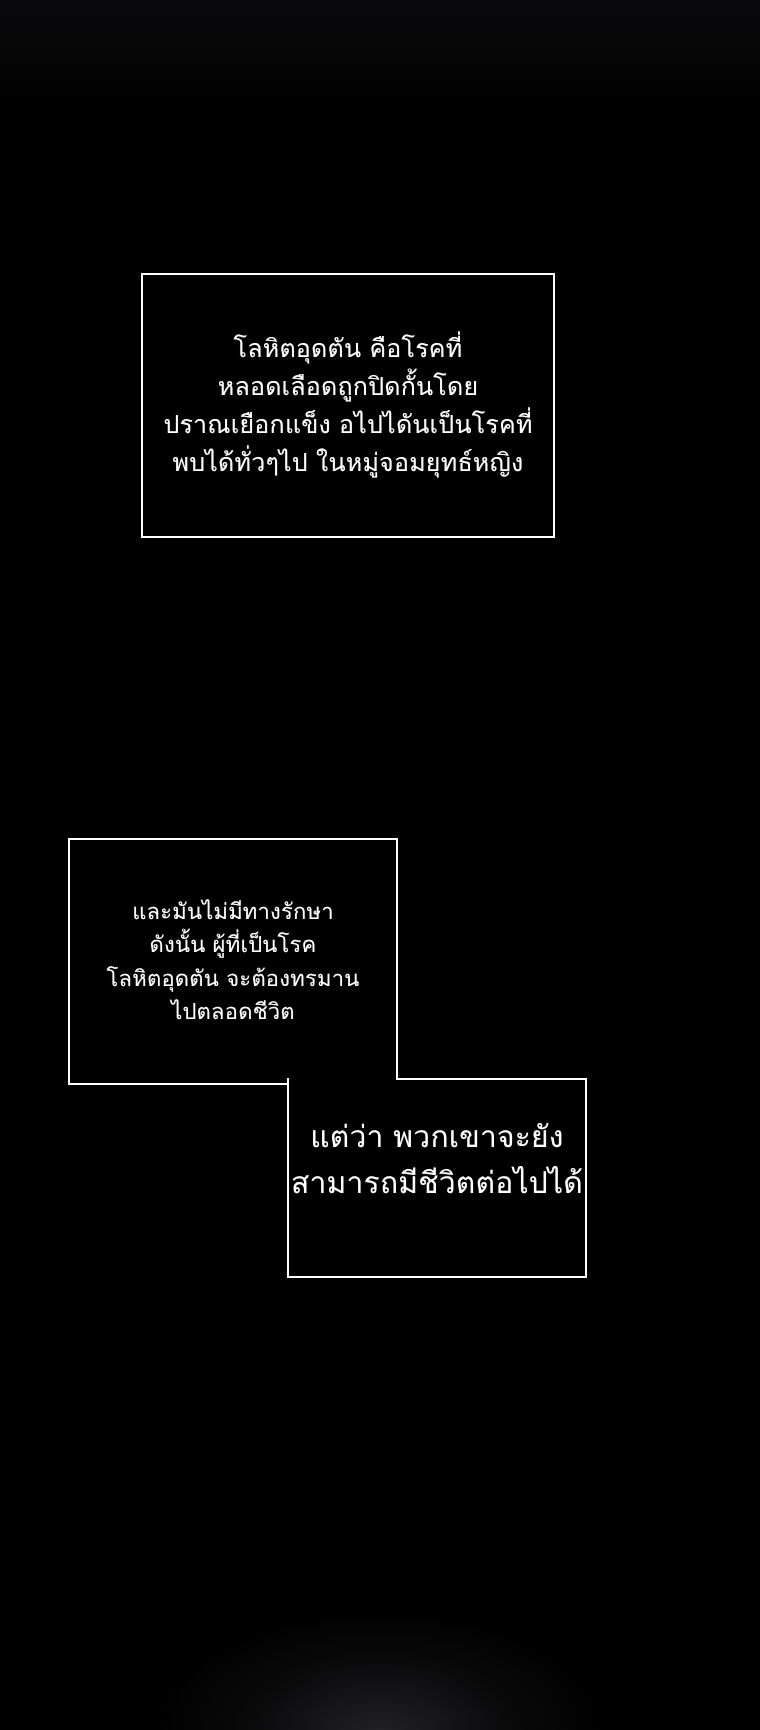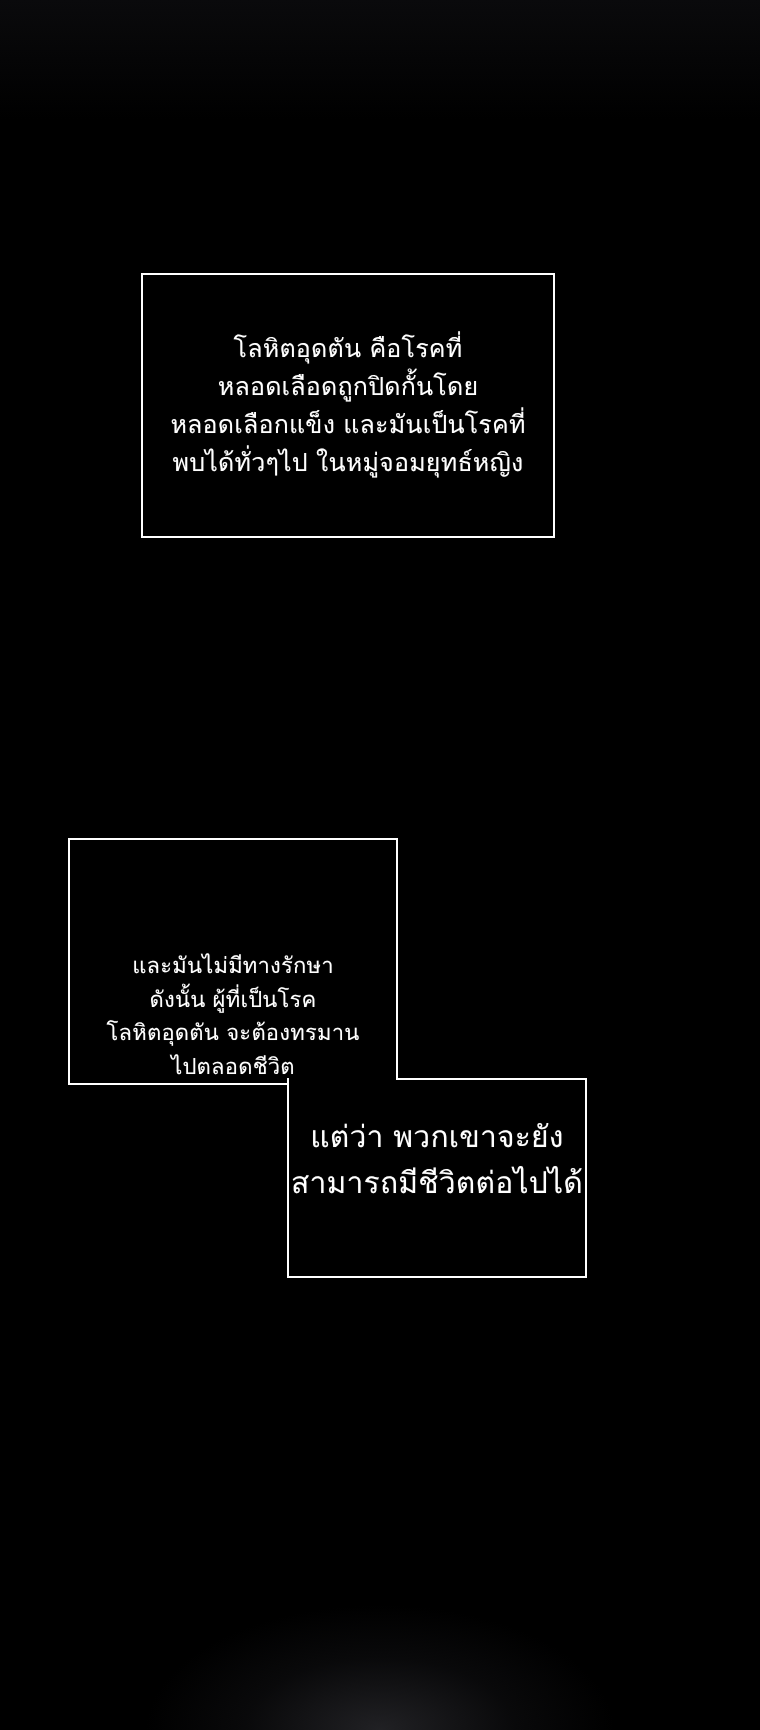--- a/index.html
+++ b/index.html
@@ -71,21 +71,20 @@
   }
   #bubble-1 .text { font-size: 25px; }
 
   
   #bubble-2 {
     left: 68px;
     top: 838px;
     width: 330px;
     height: 247px;
     border-bottom-color: #ffffff;
-    align-items: flex-end;
   }
   #bubble-2 .text {
     font-size: 22px;
     text-align: center;
   }
 
   
   #bubble-3 {
     left: 287px;
     top: 1078px;
@@ -115,21 +114,21 @@
 <body>
 
 <div class="page">
 
   <div class="top-fade"></div>
   <div class="bottom-glow"></div>
 
   <div class="bubble" id="bubble-1">
     <div class="text">โลหิตอุดตัน คือโรคที่
 หลอดเลือดถูกปิดกั้นโดย
-หลอดเลือกแข็ง และมันเป็นโรคที่
+ปราณเยือกแข็ง อไปไดันเป็นโรคที่
 พบได้ทั่วๆไป ในหมู่จอมยุทธ์หญิง</div>
   </div>
 
   <div class="bubble" id="bubble-2">
     <div class="text">และมันไม่มีทางรักษา
 ดังนั้น ผู้ที่เป็นโรค
 โลหิตอุดตัน จะต้องทรมาน
 ไปตลอดชีวิต</div>
   </div>
 

